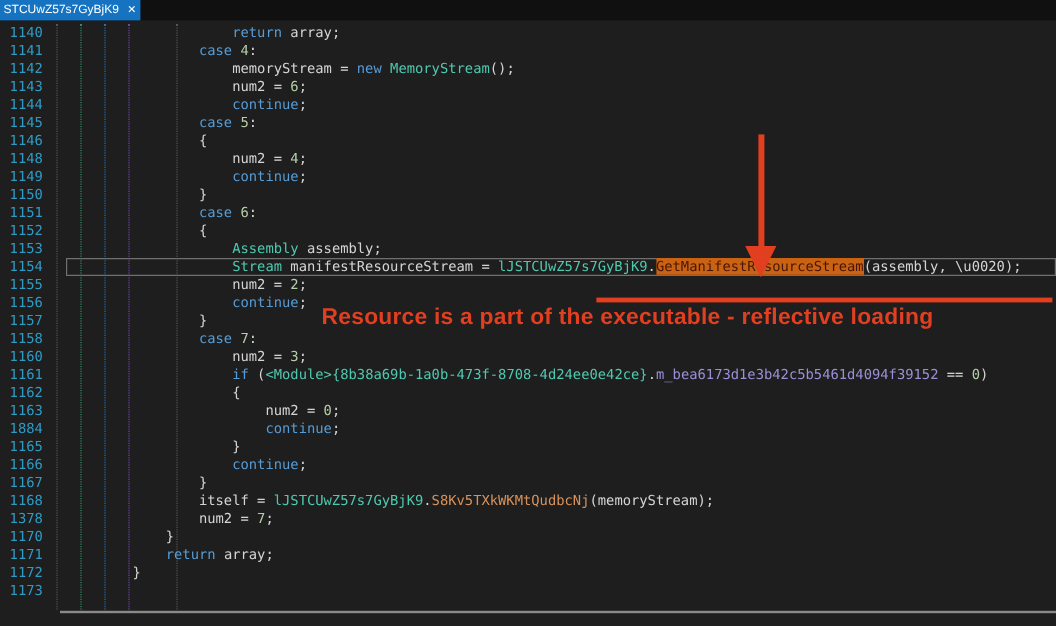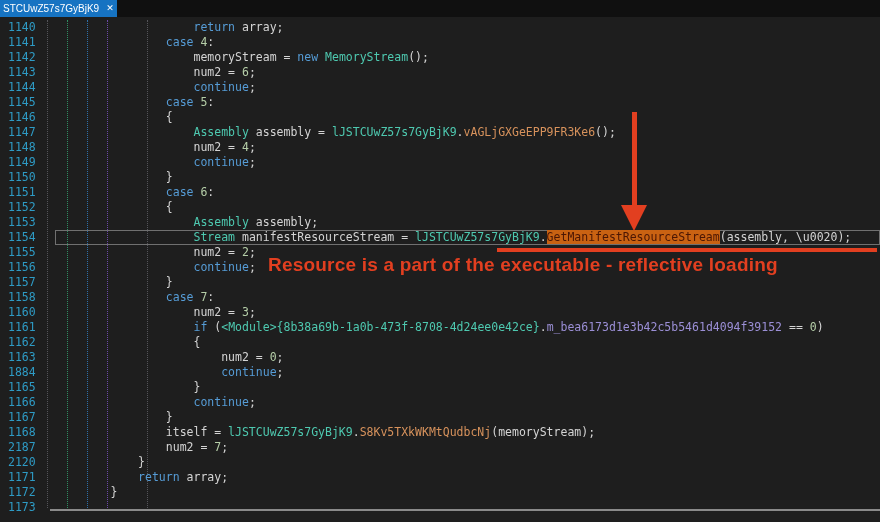--- a/index.html
+++ b/index.html
@@ -77,24 +77,20 @@
       </div>
       <div class="line">
         <span class="ln">1145</span>
         <span class="src"><span>                </span><span class="tok-k">case</span><span class="tok-p"> </span><span class="tok-n">5</span><span class="tok-p">:</span></span>
       </div>
       <div class="line">
         <span class="ln">1146</span>
         <span class="src"><span>                </span><span class="tok-p">{</span></span>
       </div>
       <div class="line">
-        <span class="ln">1147</span>
-        <span class="src"><span>                    </span><span class="tok-t">Assembly</span><span class="tok-p"> assembly = </span><span class="tok-t">lJSTCUwZ57s7GyBjK9</span><span class="tok-p">.</span><span class="tok-m">vAGLjGXGeEPP9FR3Ke6</span><span class="tok-p">();</span></span>
-      </div>
-      <div class="line">
         <span class="ln">1148</span>
         <span class="src"><span>                    </span><span class="tok-p">num2 = </span><span class="tok-n">4</span><span class="tok-p">;</span></span>
       </div>
       <div class="line">
         <span class="ln">1149</span>
         <span class="src"><span>                    </span><span class="tok-k">continue</span><span class="tok-p">;</span></span>
       </div>
       <div class="line">
         <span class="ln">1150</span>
         <span class="src"><span>                </span><span class="tok-p">}</span></span>
@@ -161,25 +157,25 @@
       </div>
       <div class="line">
         <span class="ln">1167</span>
         <span class="src"><span>                </span><span class="tok-p">}</span></span>
       </div>
       <div class="line">
         <span class="ln">1168</span>
         <span class="src"><span>                </span><span class="tok-p">itself = </span><span class="tok-t">lJSTCUwZ57s7GyBjK9</span><span class="tok-p">.</span><span class="tok-m">S8Kv5TXkWKMtQudbcNj</span><span class="tok-p">(memoryStream);</span></span>
       </div>
       <div class="line">
-        <span class="ln">2187</span>
+        <span class="ln">1378</span>
         <span class="src"><span>                </span><span class="tok-p">num2 = </span><span class="tok-n">7</span><span class="tok-p">;</span></span>
       </div>
       <div class="line">
-        <span class="ln">2120</span>
+        <span class="ln">1170</span>
         <span class="src"><span>            </span><span class="tok-p">}</span></span>
       </div>
       <div class="line">
         <span class="ln">1171</span>
         <span class="src"><span>            </span><span class="tok-k">return</span><span class="tok-p"> array;</span></span>
       </div>
       <div class="line">
         <span class="ln">1172</span>
         <span class="src"><span>        </span><span class="tok-p">}</span></span>
       </div>

